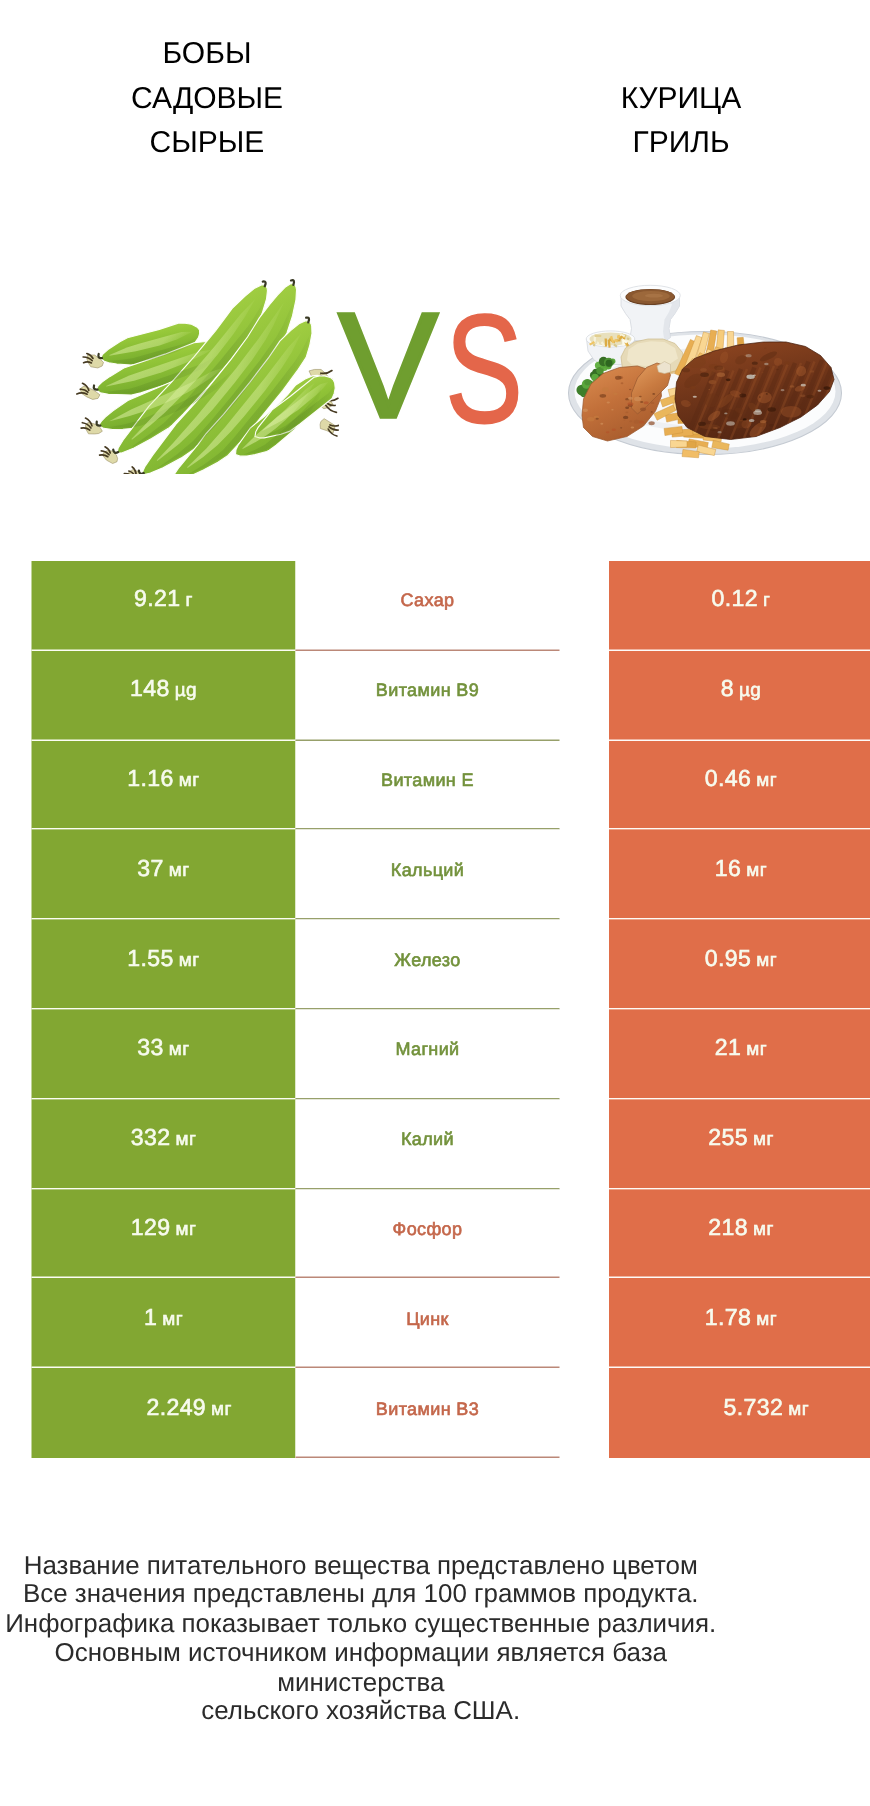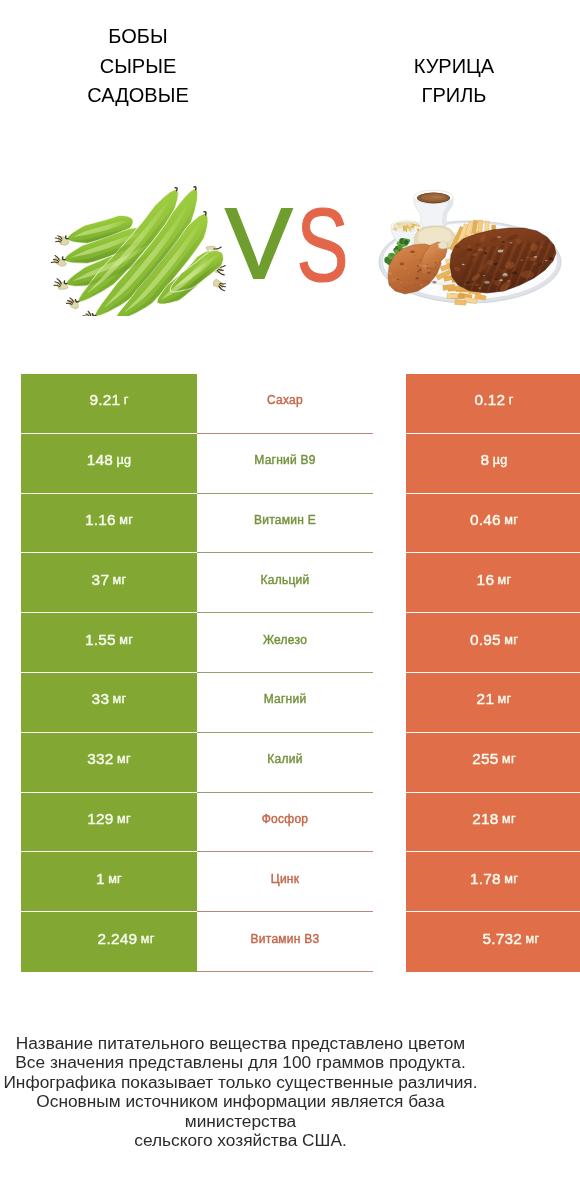--- a/index.html
+++ b/index.html
@@ -63,22 +63,22 @@
   }
 </style>
 </head>
 <body>
 
 <div class="page">
 
   <div class="titles">
     <div class="title title-left">
         <div>БОБЫ</div>
+        <div>САДОВЫЕ</div>
         <div>СЫРЫЕ</div>
-        <div>САДОВЫЕ</div>
       </div>
     <div class="title title-right">
         <div>КУРИЦА</div>
         <div>ГРИЛЬ</div>
       </div>
   </div>
 
   <div class="hero">
 
 <svg class="hero-img-left" viewBox="0 0 192 140">
@@ -499,21 +499,21 @@
   </div>
 
   <div class="table">
       <div class="row">
         <div class="cell-l"><span>9.21</span> <span class="unit">г</span></div>
         <div class="cell-m m-orange">Сахар</div>
         <div class="cell-r"><span>0.12</span> <span class="unit">г</span></div>
       </div>
       <div class="row">
         <div class="cell-l"><span>148</span> <span class="unit">µg</span></div>
-        <div class="cell-m m-green">Магний B9</div>
+        <div class="cell-m m-green">Витамин B9</div>
         <div class="cell-r"><span>8</span> <span class="unit">µg</span></div>
       </div>
       <div class="row">
         <div class="cell-l"><span>1.16</span> <span class="unit">мг</span></div>
         <div class="cell-m m-green">Витамин E</div>
         <div class="cell-r"><span>0.46</span> <span class="unit">мг</span></div>
       </div>
       <div class="row">
         <div class="cell-l"><span>37</span> <span class="unit">мг</span></div>
         <div class="cell-m m-green">Кальций</div>

